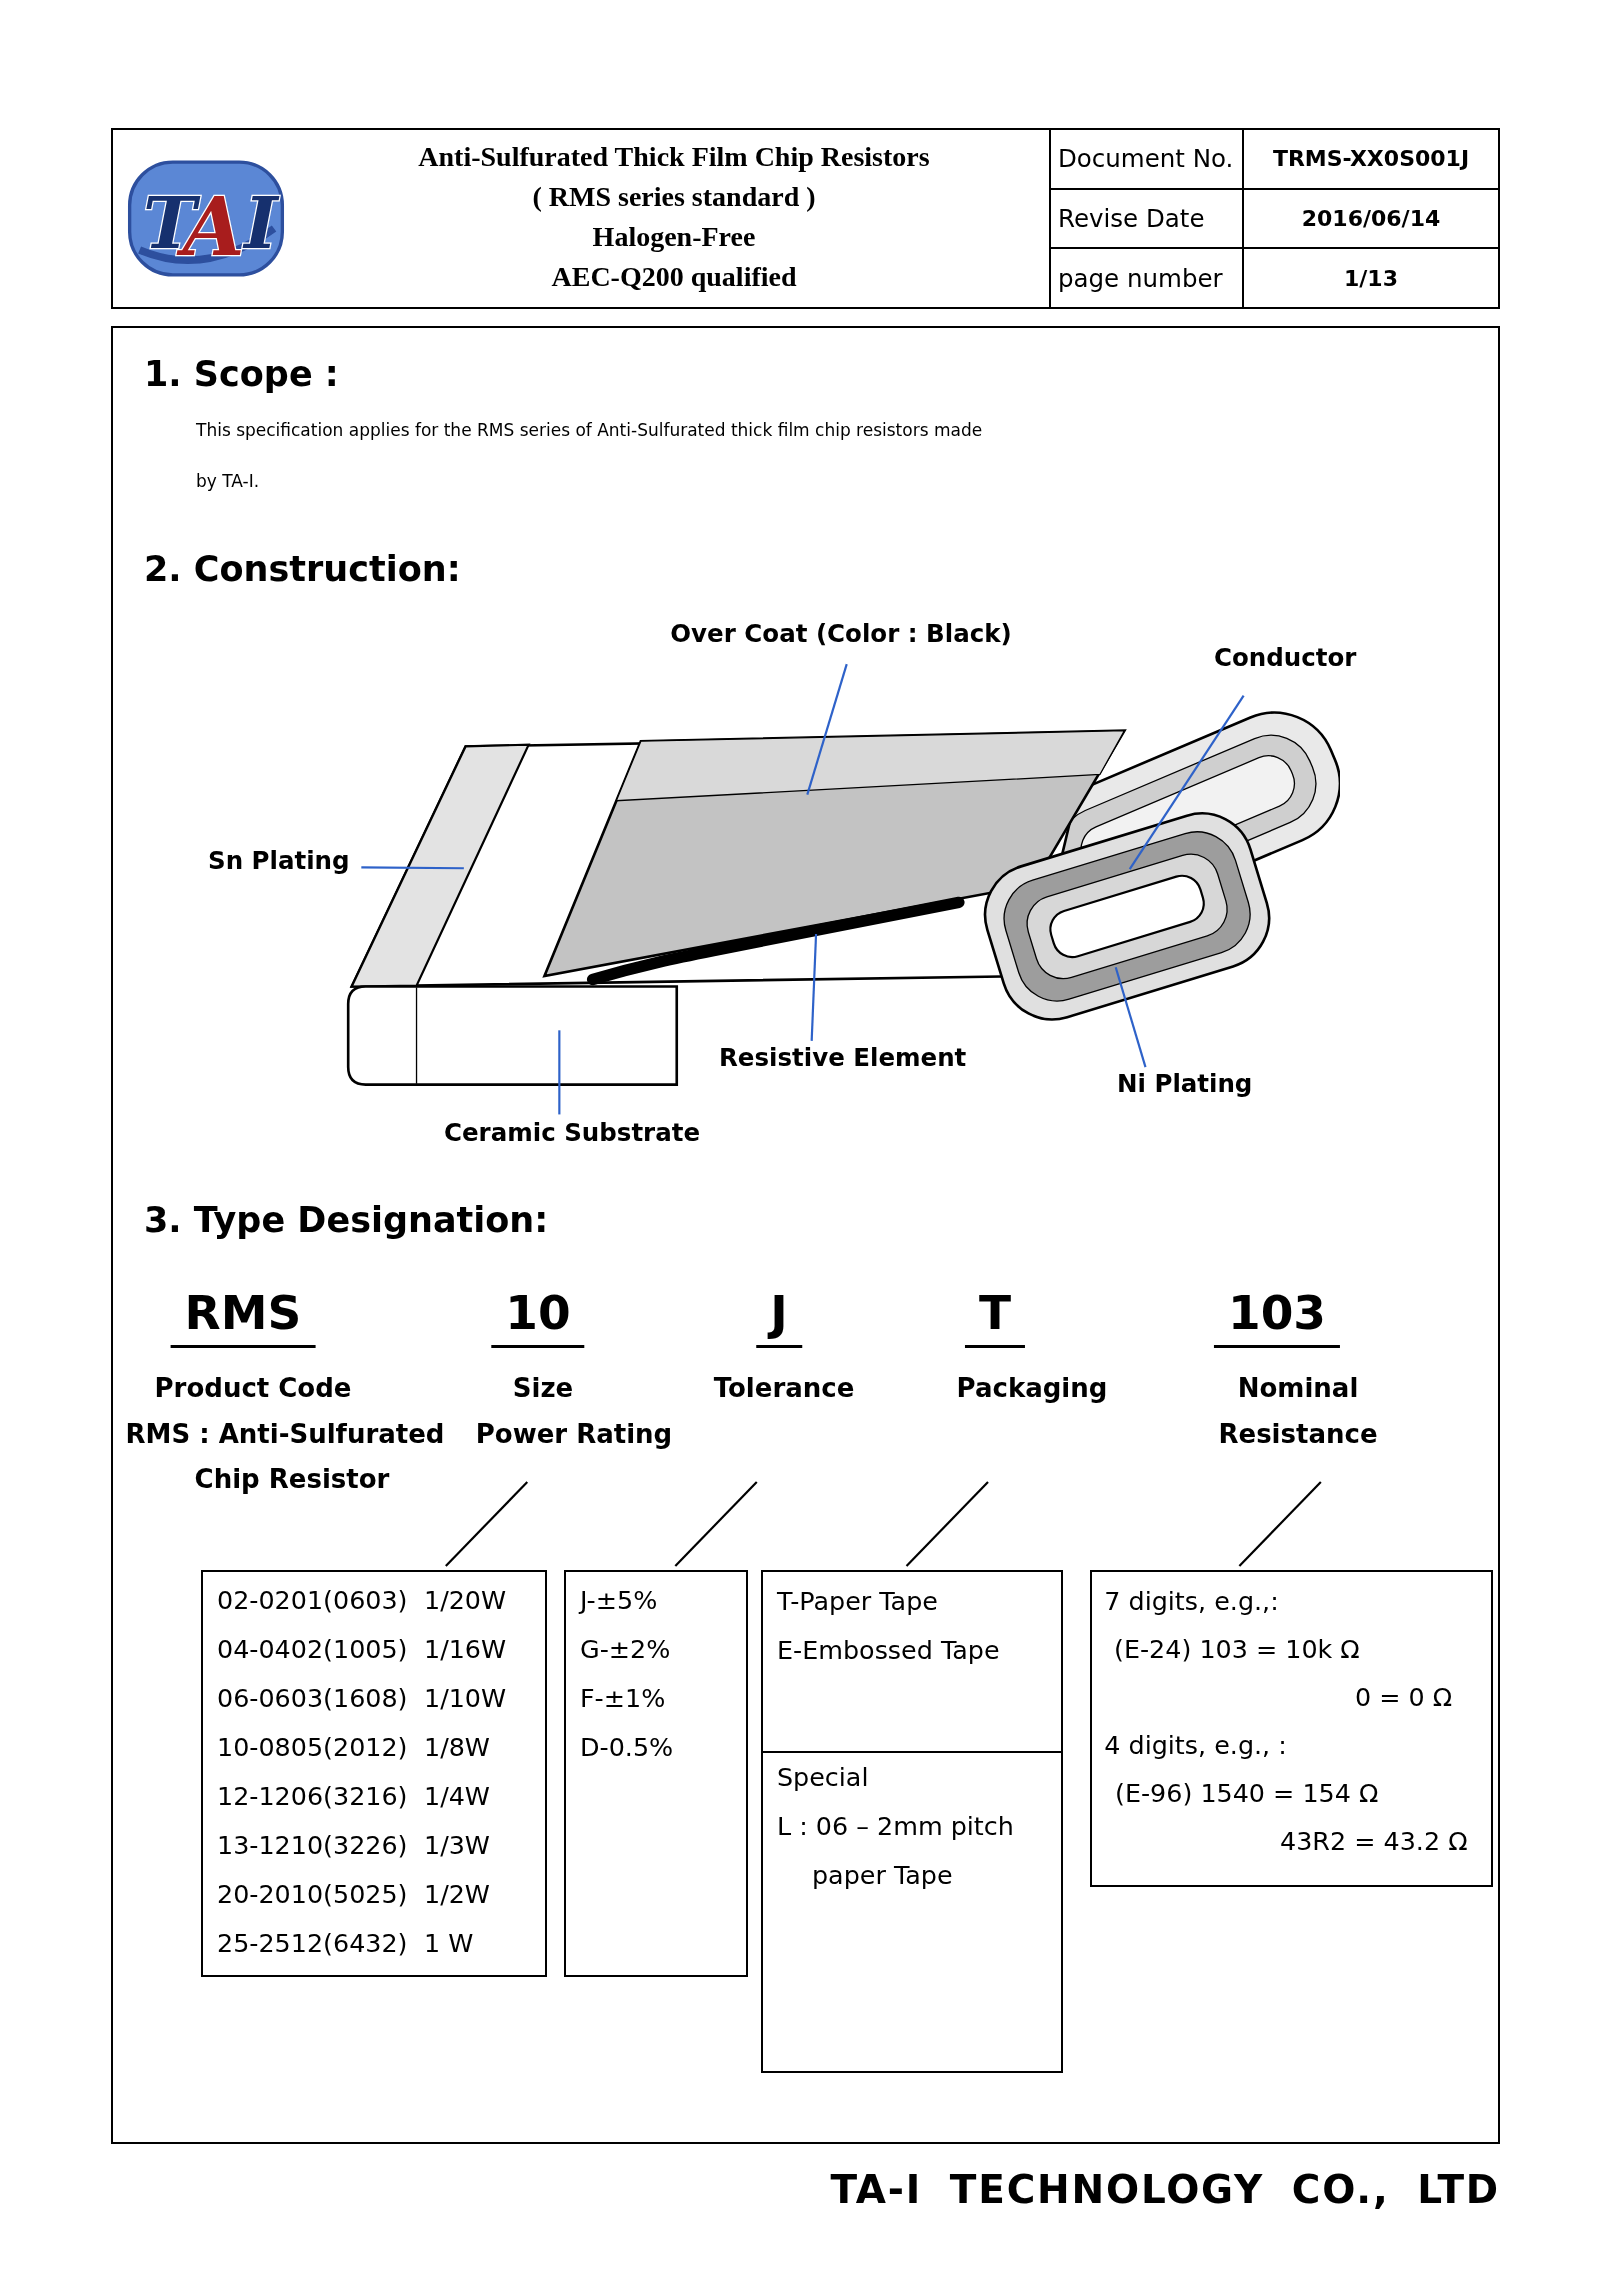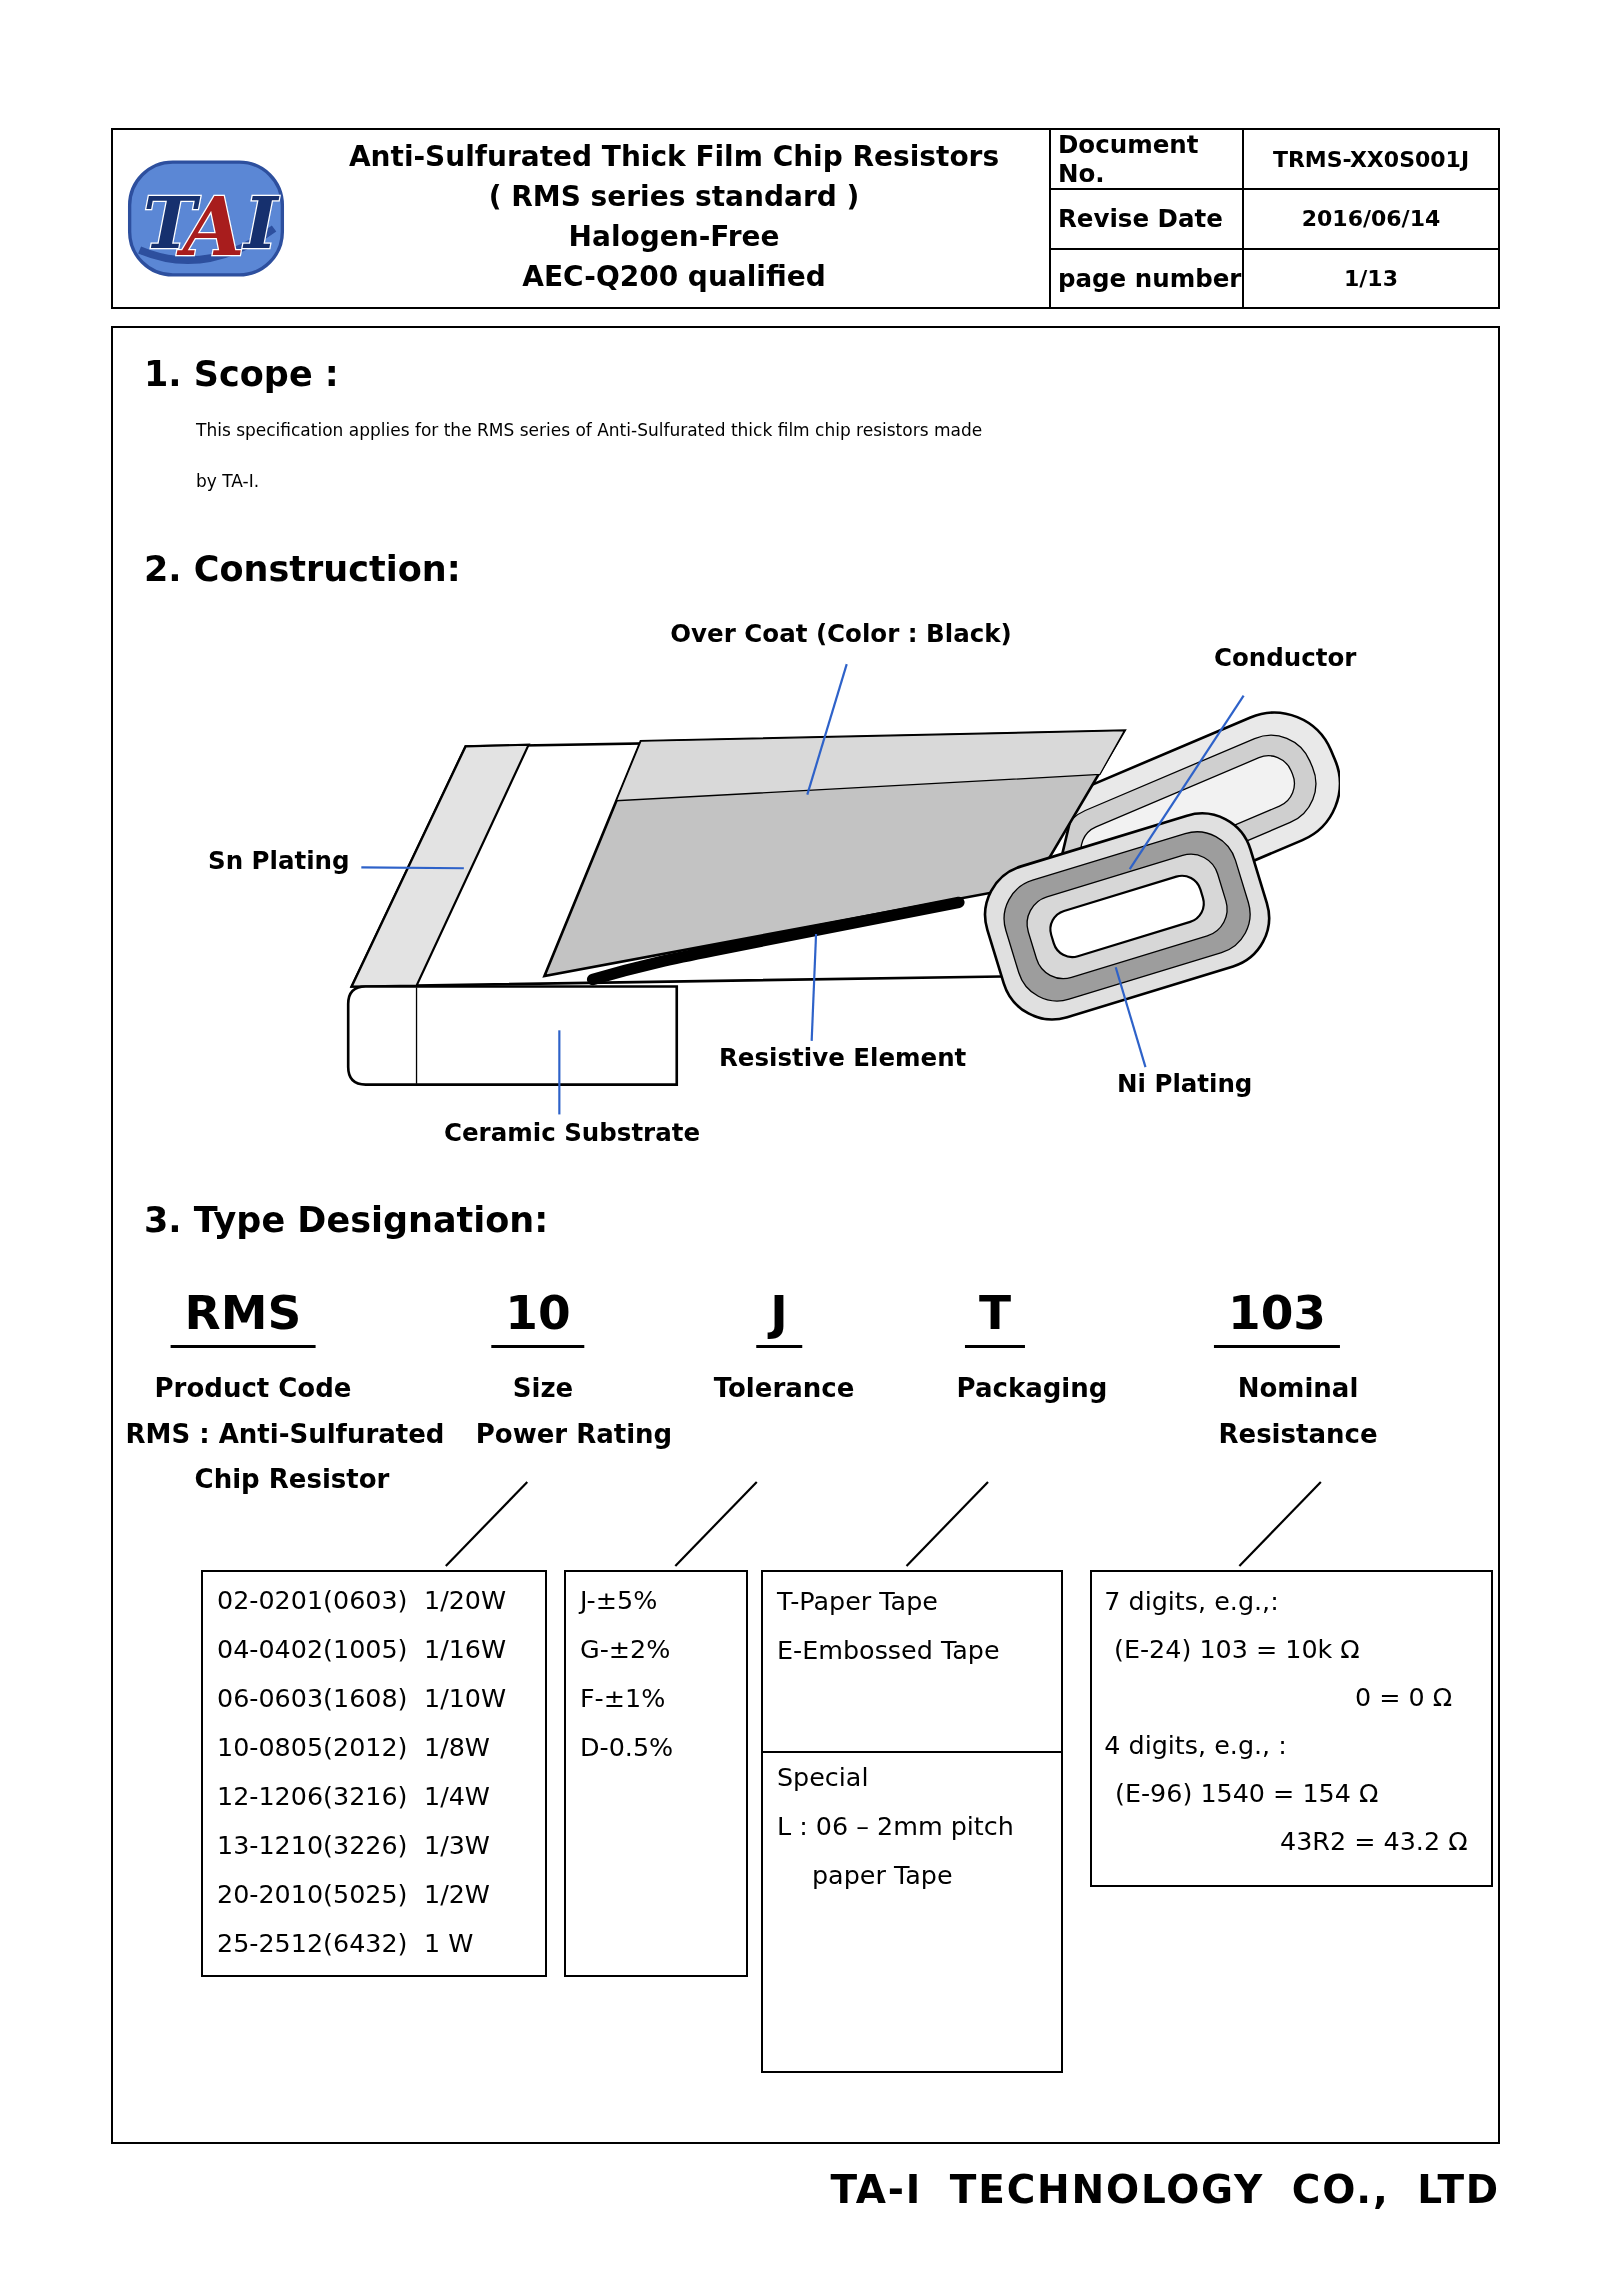--- a/index.html
+++ b/index.html
@@ -6,26 +6,26 @@
   html,body { background:#ffffff; }
   .page {
     position:relative; width:1623px; height:2295px; background:#ffffff;
     font-family:"DejaVu Sans","Liberation Sans",sans-serif; color:#000;
   }
   .content { position:absolute; left:111px; top:128px; width:1389px; }
 
   
   .header-box { height:181px; border:2.6px solid #000; display:flex; }
   .logo-cell { width:186px; display:flex; align-items:center; justify-content:center; }
-  .title-cell { flex:1; text-align:center; padding-top:7px; }
+  .title-cell { flex:1; text-align:center; padding-top:7px;font-family:Liberation Serif, serif; }
   .title-line { font-weight:bold; font-size:28px; line-height:40px; }
   .info-table { width:449px; border-left:2.6px solid #000; display:flex; flex-direction:column; }
   .info-row { flex:1; display:flex; border-bottom:2.6px solid #000; }
   .info-row:last-child { border-bottom:none; }
-  .info-label { width:193px; border-right:2.6px solid #000; font-weight:bold; font-size:24.5px;
+  .info-label { width:193px; border-right:2.6px solid #000; font-weight:normal; font-size:24.5px;
                 display:flex; align-items:center; padding-left:7px; }
   .info-value { flex:1; font-weight:bold; font-size:22px; display:flex; align-items:center; justify-content:center; }
 
   
   .main-box { margin-top:16.6px; border:2.6px solid #000; height:1818px; overflow:hidden; }
   .sec-heading { font-weight:bold; font-size:35px; margin-left:31px; line-height:46px; }
   .h1s { margin-top:23px; }
   .h2s { margin-top:39px; }
   .h3s { margin-top:37px; }
   .scope-body { margin-left:83px; margin-top:8.8px; font-size:17px; line-height:51px; white-space:nowrap; }

